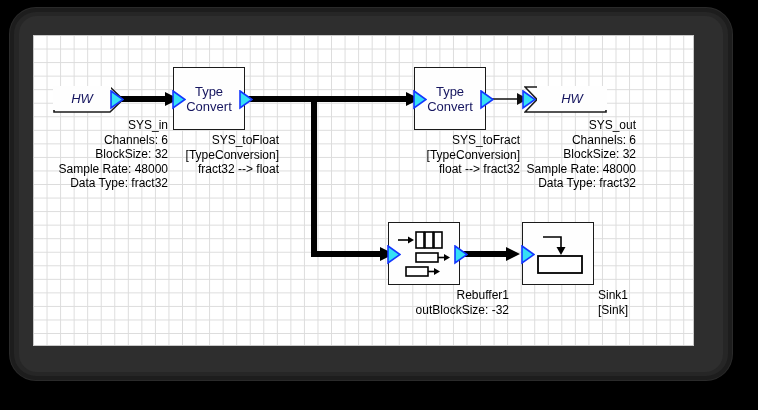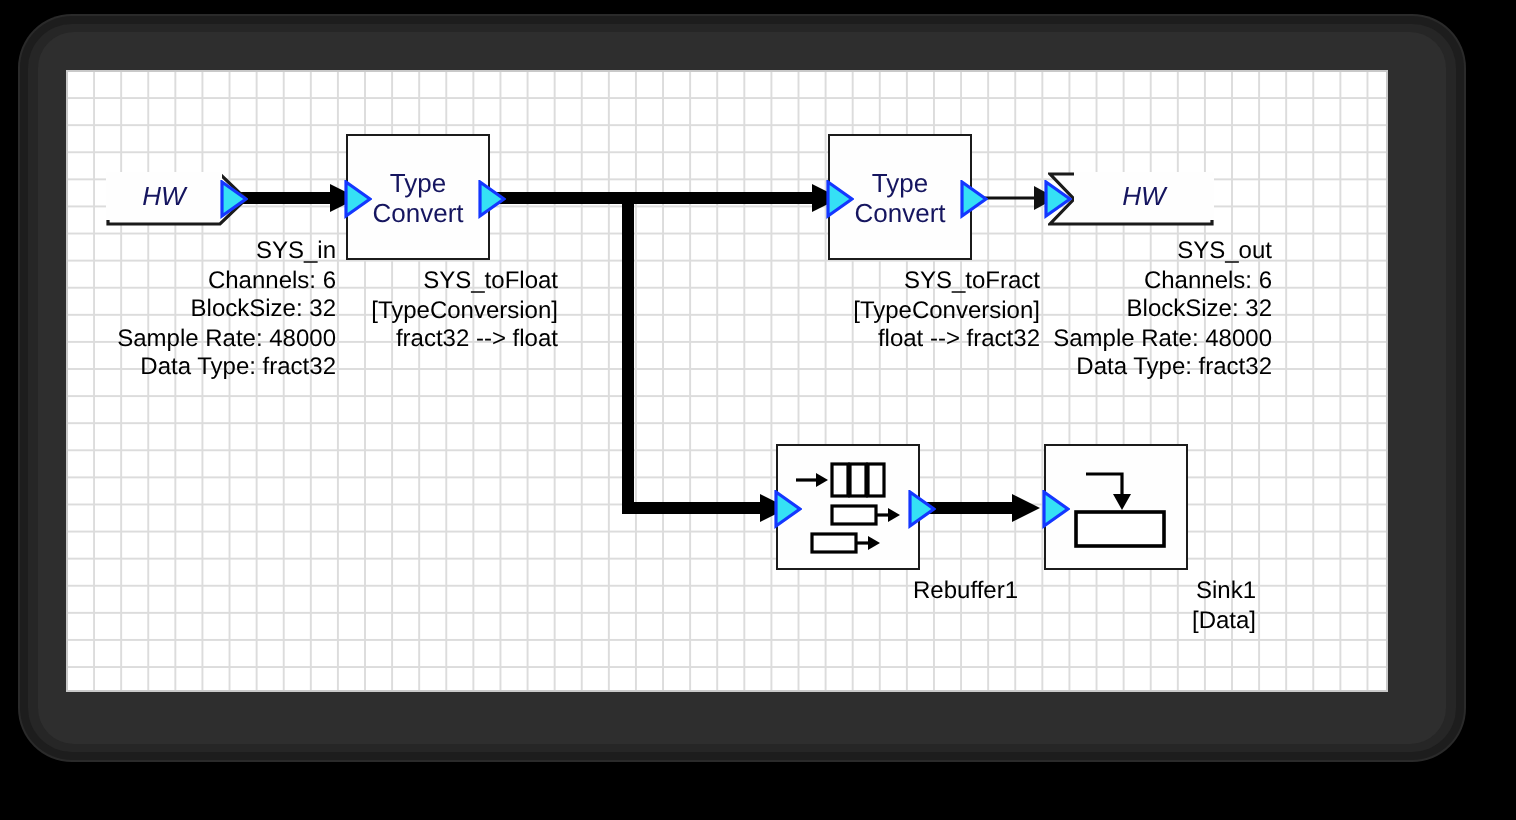--- a/index.html
+++ b/index.html
@@ -180,34 +180,35 @@
         </svg>
       </div>
       <svg style="position:absolute;left:353px;top:209px;" width="14" height="20">
         <polygon points="1,1 13,9.5 1,18" fill="#35e0f5" stroke="#1437ff" stroke-width="1.6"></polygon>
       </svg>
       <svg style="position:absolute;left:420px;top:209px;" width="14" height="20">
         <polygon points="1,1 13,9.5 1,18" fill="#35e0f5" stroke="#1437ff" stroke-width="1.6"></polygon>
       </svg>
       <div class="caption" style="left:335px;top:252px;width:140px;">
         <div>Rebuffer1</div>
+        <div>outBlockSize: -32</div>
       </div>
     </div>
 
     <div>
       <div class="blk" style="left:488px;top:186px;width:72px;height:63px;">
         <svg width="72" height="63">
           <polyline points="20,14 38,14 38,26" fill="none" stroke="#000" stroke-width="1.6"></polyline>
           <polygon points="33.5,24 42.5,24 38,32" fill="#000"></polygon>
           <rect x="15" y="33" width="44" height="17" fill="#fff" stroke="#000" stroke-width="1.8"></rect>
         </svg>
       </div>
       <svg style="position:absolute;left:487px;top:209px;" width="14" height="20">
         <polygon points="1,1 13,9.5 1,18" fill="#35e0f5" stroke="#1437ff" stroke-width="1.6"></polygon>
       </svg>
       <div class="caption" style="left:454px;top:252px;width:140px;">
         <div>Sink1</div>
-        <div>[Data]</div>
+        <div>[Sink]</div>
       </div>
     </div>
 
   </div>
 </div>
 
 </body></html>

